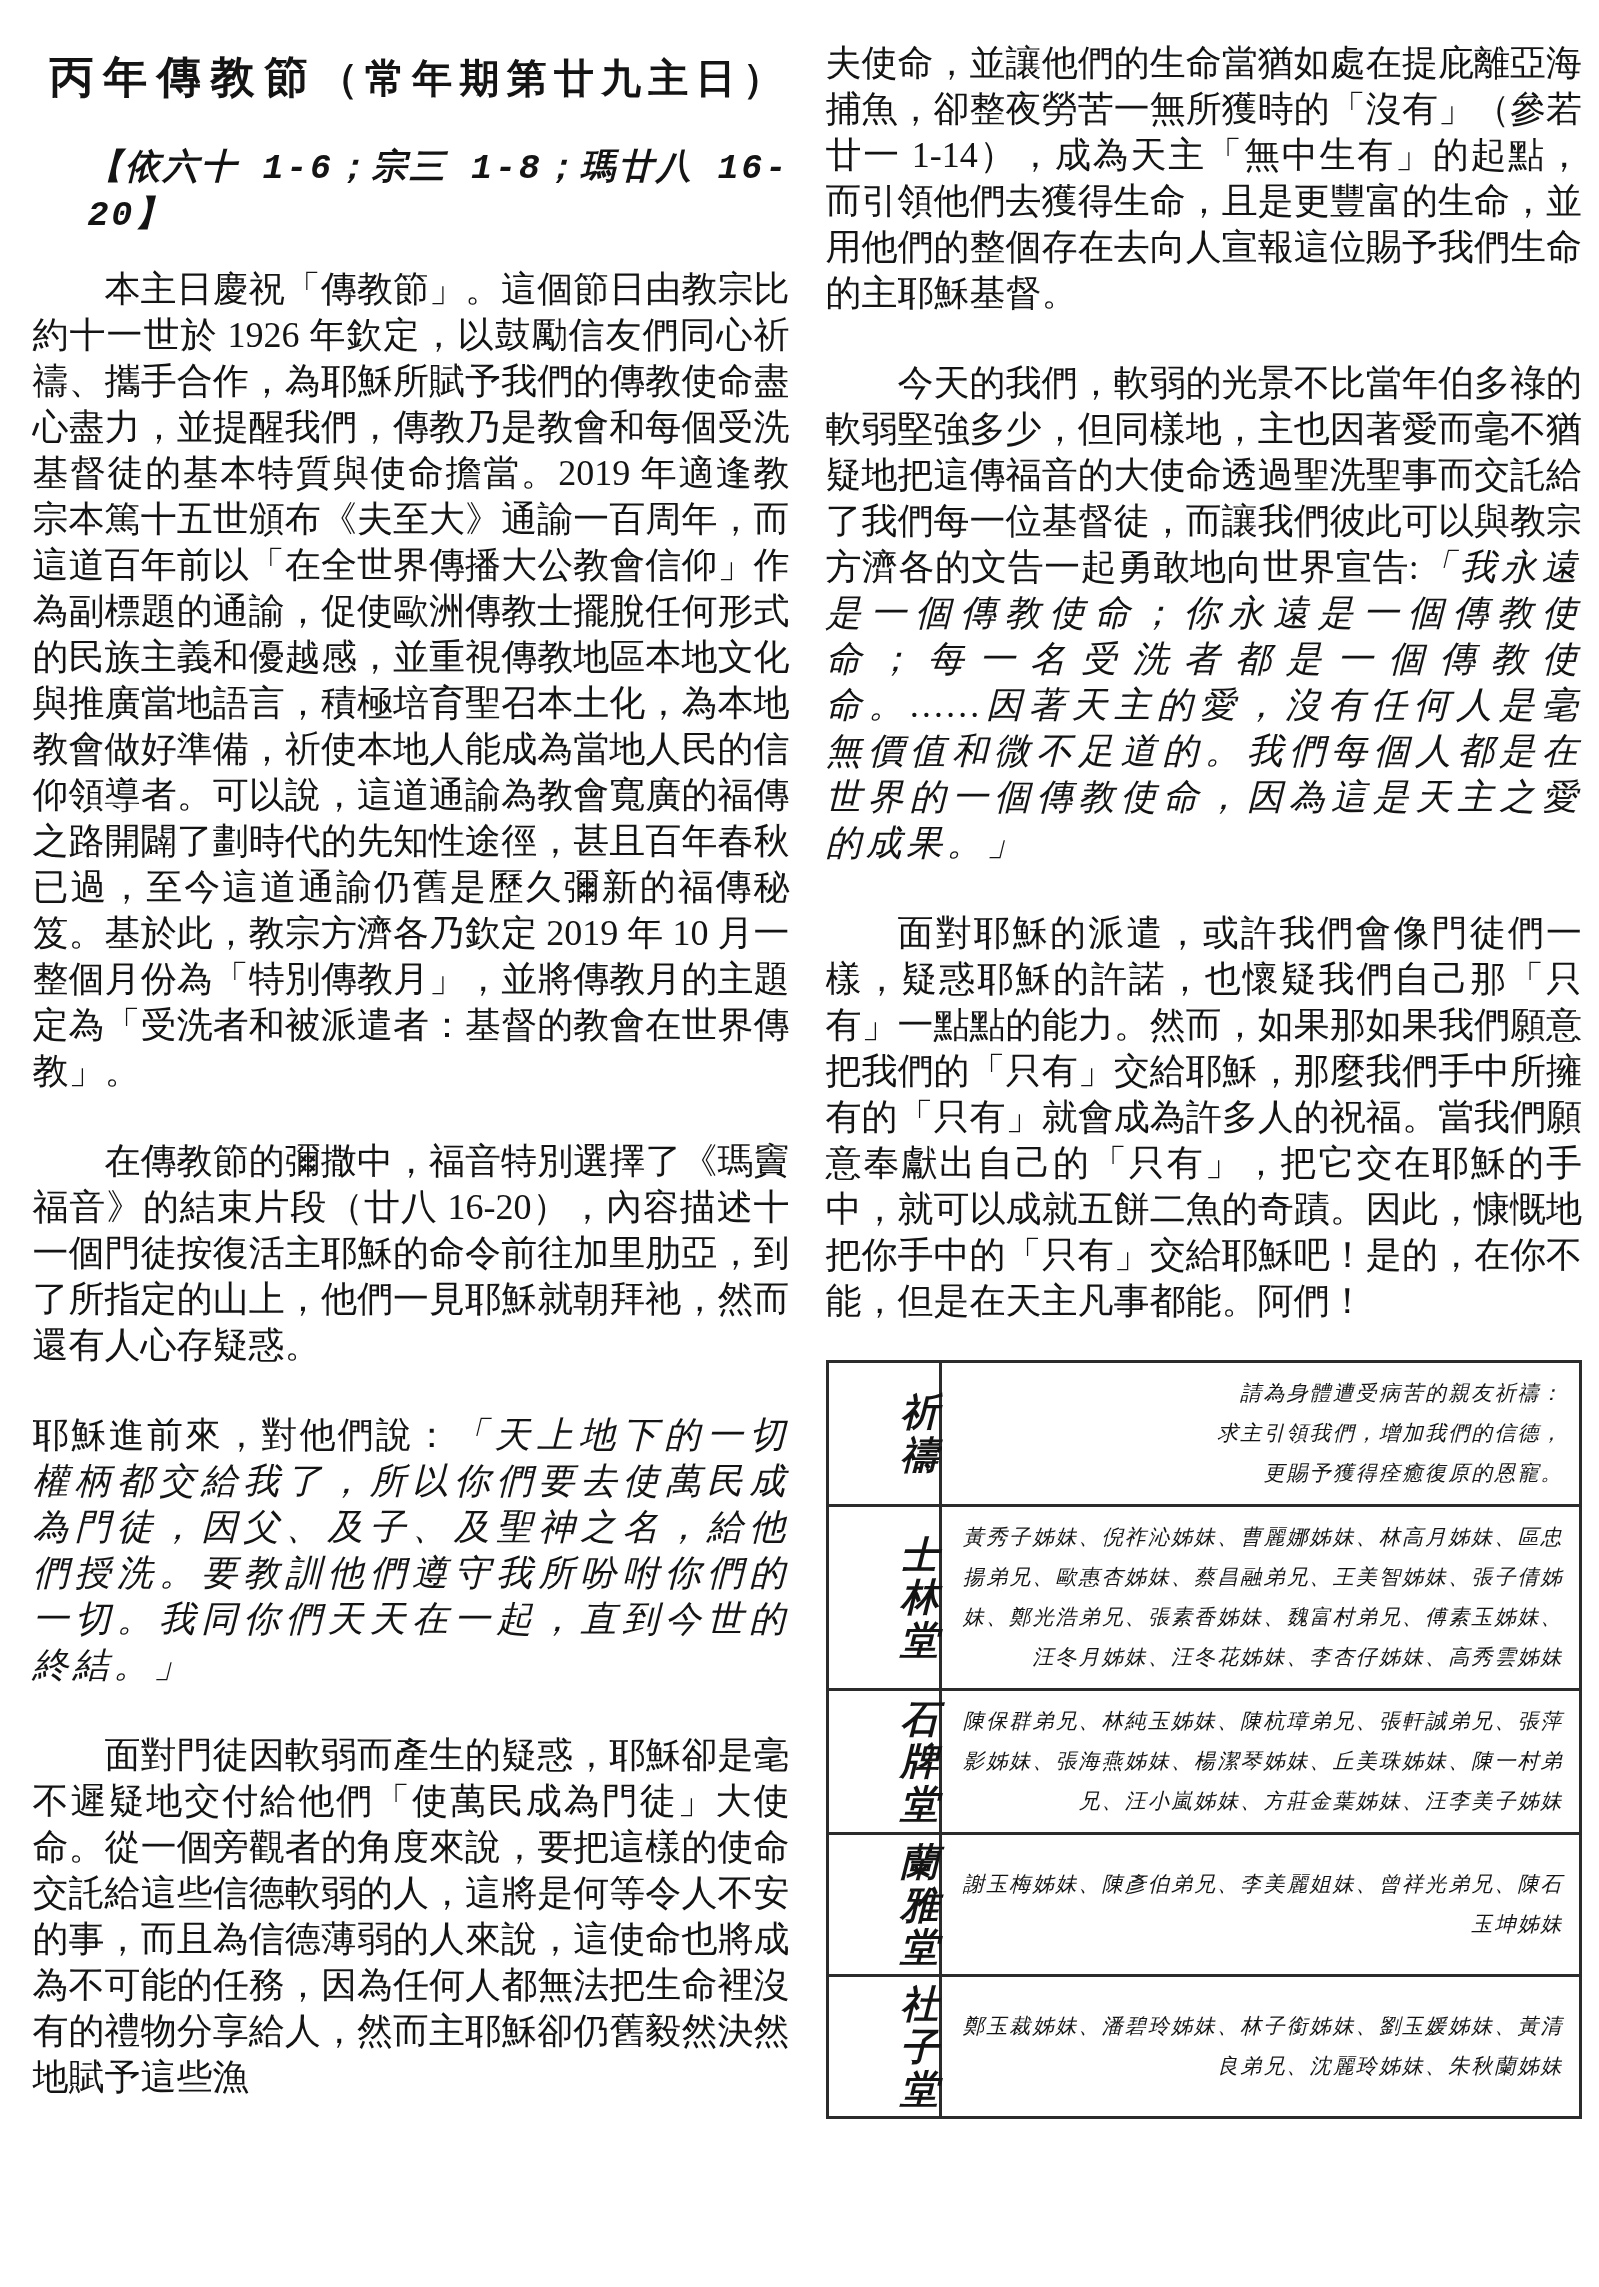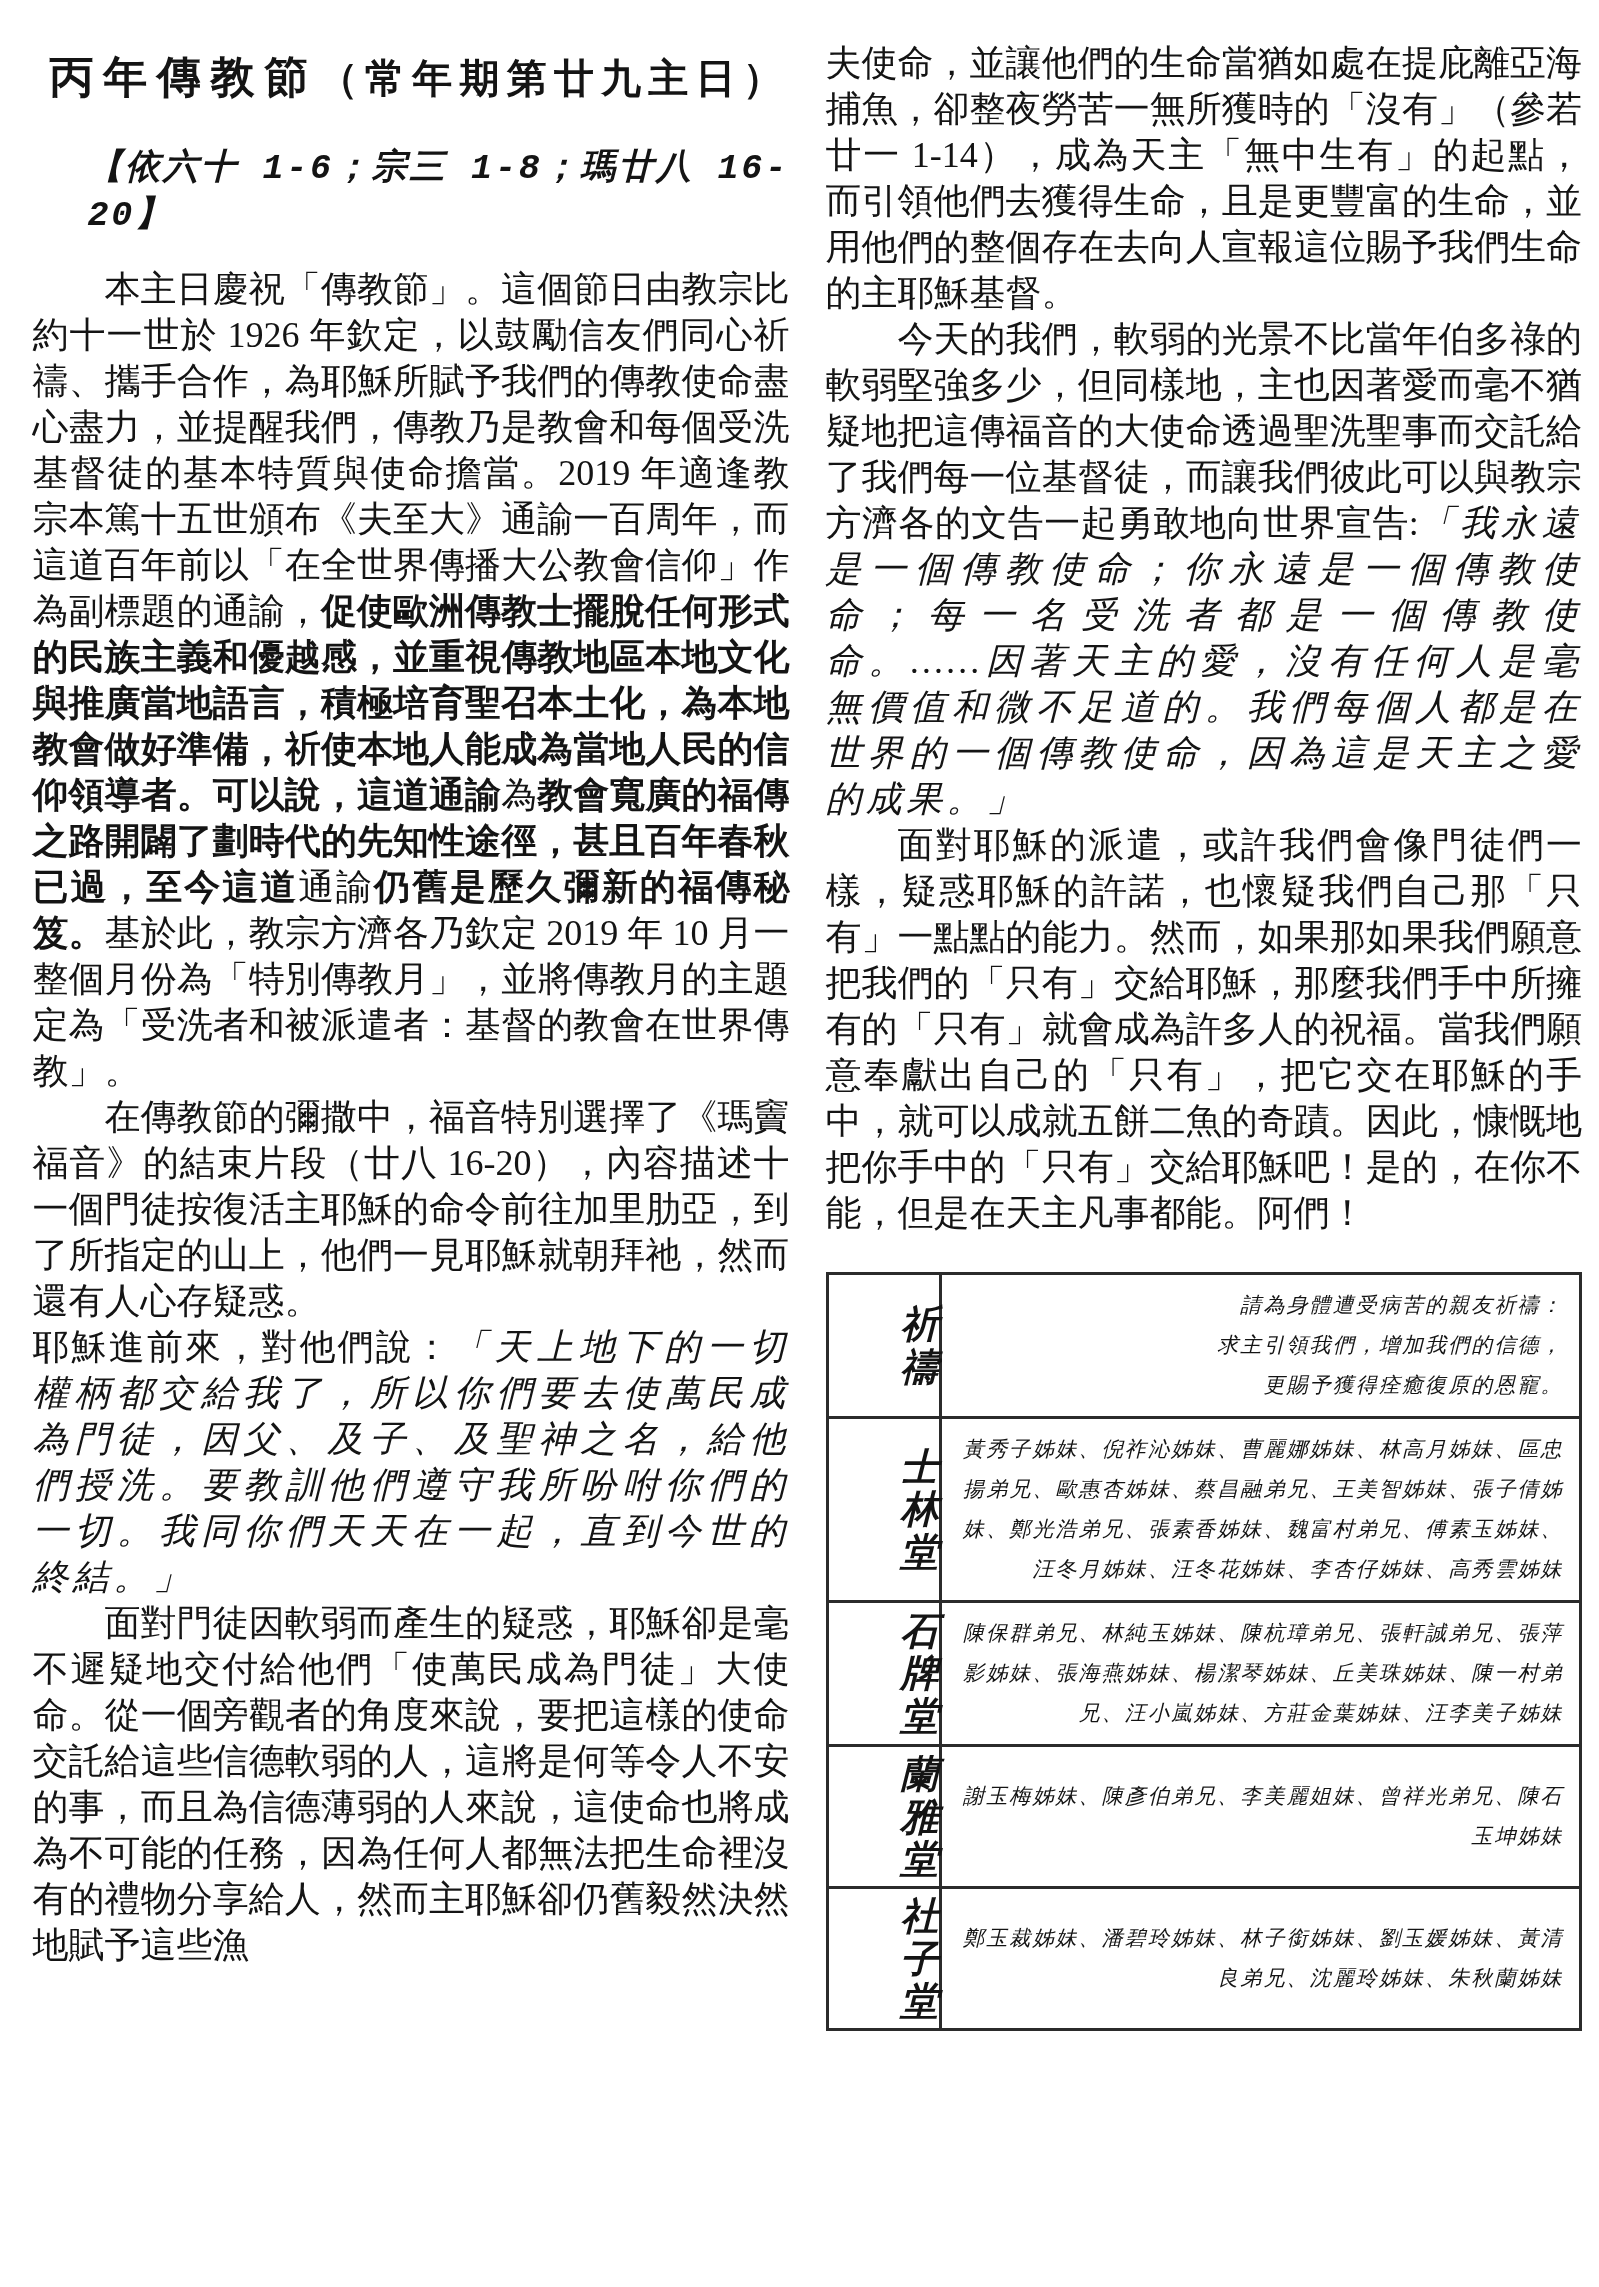--- a/index.html
+++ b/index.html
@@ -11,23 +11,23 @@
     padding:40px 17px 29px 32.5px;
   }
   .cols { display:flex; gap:36px; }
   .col { width:757px; }
 
   
   .para {
     font-size:36px; line-height:46px; text-align:justify;
     text-justify:inter-ideograph;
   }
-  .para + .para { }
+  .para + .para { margin-top:44px; }
   .indent { text-indent:2em; }
-  .b { font-weight:bold;margin-top:32px; }
+  .b { font-weight:normal;margin-top:32px; }
   .kai { font-style:italic; letter-spacing:0.12em; }
 
   
   .title-line { margin:7.6px 0 36px 17px; white-space:nowrap; }
   .title-main { font-size:44px; font-weight:bold; letter-spacing:0.22em; }
   .title-sub  { font-size:40px; font-weight:bold; letter-spacing:0.18em; }
   .scripture  {
     font-size:35px; font-weight:bold; font-style:italic;
     letter-spacing:0.08em; margin:0 0 29px 55px;font-family:Liberation Mono, monospace;
   }

